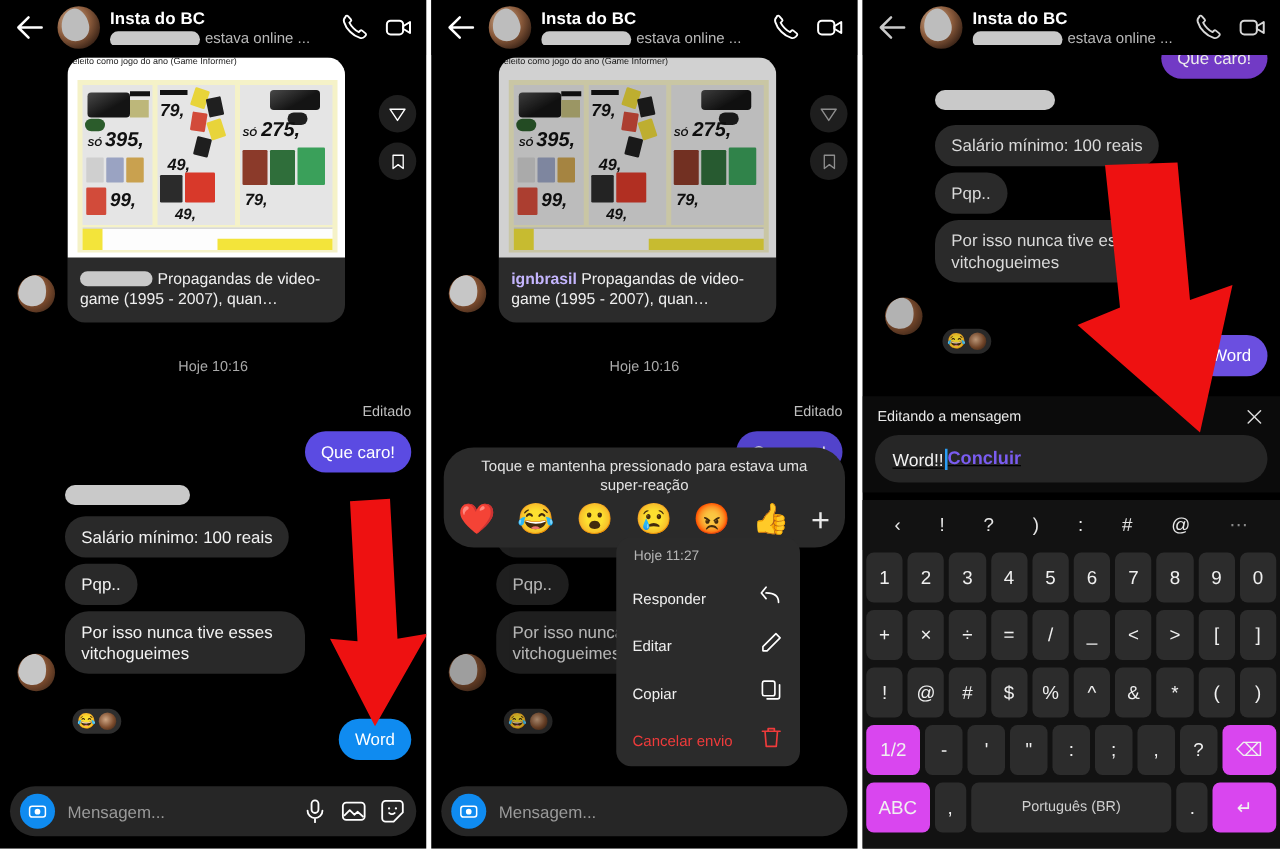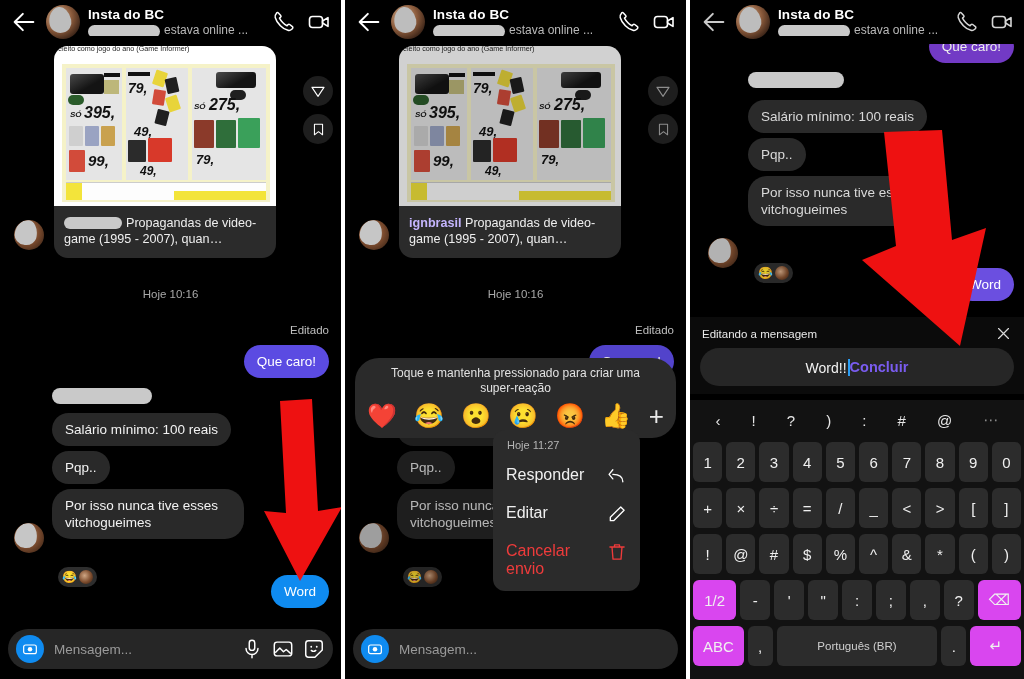--- a/index.html
+++ b/index.html
@@ -146,35 +146,35 @@
   .tray-row { display:flex; align-items:center; justify-content:space-between; padding:2px 4px 0; }
   .emo { font-size:24px; line-height:28px; }
 
   
   .ctx {
     position:absolute; left:148px; width:147px; top:430px; background:#2b2b2b;
     border-radius:12px; padding:6px 0 4px; z-index:30;
   }
   .ctx-ts { color:#b5b5b5; font-size:11px; padding:3px 14px 6px; }
   .ctx-it {
-    display:flex; align-items:flex-start; justify-content:space-between;
-    padding:9px 13px; color:#f0f0f0; font-size:16px;
+    display:flex; align-items:flex-end; justify-content:space-between;
+    padding:9px 13px; color:#f0f0f0; font-size:12px;
   }
   .ctx-it.danger { color:#ef3b3b; }
   .ctx-ic { width:20px; height:20px; flex:0 0 auto; }
 
   
   .editbar {
     position:absolute; left:0; right:0; top:317px; background:#0b0b0b; z-index:30; padding:6px 10px 8px;
   }
   .eb-head { display:flex; align-items:center; justify-content:space-between; padding:2px 2px 6px; }
   .eb-title { color:#e9e9e9; font-size:11.5px; }
   .eb-input {
     background:#262626; border-radius:22px; height:38px; display:flex; align-items:center;
-    padding:0 14px; justify-content:center;
+    padding:0 14px; justify-content:flex-start;text-decoration:underline;
   }
   .eb-val { color:#f2f2f2; font-size:14px; position:relative; }
   .caret { display:inline-block; width:2px; height:17px; background:#2a9df4; vertical-align:-3px; margin-left:1px; }
   .eb-done { color:#7a5cf0; font-size:14.5px; font-weight:700; }
 
   
   .kb { position:absolute; left:0; right:0; bottom:0; top:400px; background:#121212; z-index:25; }
   .kb-sugg { height:40px; display:flex; align-items:center; justify-content:space-around; padding:0 10px; background:#121212; }
   .kb-sugg span { color:#e7e7e7; font-size:15px; }
   .kb-rows { padding: 2px 3px 5px; }
@@ -445,21 +445,21 @@
       <div class="bub" style="left:52px; top:461px; width:192px; opacity:.75">Por isso nunca tive esses vitchogueimes</div>
 
       <div class="lil-av" style="left:14px; top:495px; opacity:.8"></div>
       <div class="react-pill" style="left:58px; top:539px; opacity:.8">
         <span>😂</span>
         <span class="mini-av"></span>
       </div>
     </div>
 
     <div class="tray">
-      <div class="tray-hint">Toque e mantenha pressionado para criar uma super-reação</div>
+      <div class="tray-hint">Toque e mantenha pressionado para estava uma super-reação</div>
       <div class="tray-row">
         <span class="emo">❤️</span>
         <span class="emo">😂</span>
         <span class="emo">😮</span>
         <span class="emo">😢</span>
         <span class="emo">😡</span>
         <span class="emo">👍</span>
         <span class="emo" style="font-size:26px;color:#e9e9e9">+</span>
       </div>
     </div>
@@ -475,20 +475,27 @@
       </div>
 
       <div class="ctx-it">
         <span>Editar</span>
         <svg class="ctx-ic" viewBox="0 0 24 24">
           <path d="M16.5 3.5l4 4L8 20H4v-4z" fill="none" stroke="#fff" stroke-width="1.6" stroke-linejoin="round"></path>
         </svg>
       </div>
 
 
+      <div class="ctx-it">
+        <span>Copiar</span>
+        <svg class="ctx-ic" viewBox="0 0 24 24">
+          <rect x="3.5" y="3.5" width="12" height="14" rx="2" fill="none" stroke="#fff" stroke-width="1.6"></rect>
+          <path d="M8 20.5h10a2 2 0 0 0 2-2V7" fill="none" stroke="#fff" stroke-width="1.6" stroke-linecap="round"></path>
+        </svg>
+      </div>
 
       <div class="ctx-it danger">
         <span>Cancelar envio</span>
         <svg class="ctx-ic" viewBox="0 0 24 24">
           <path d="M3.5 6h17M9 6V3.5h6V6M6 6l1.2 14.5h9.6L18 6" fill="none" stroke="#ef3b3b" stroke-width="1.6" stroke-linejoin="round" stroke-linecap="round"></path>
         </svg>
       </div>
     </div>
 
     <div class="composer">

